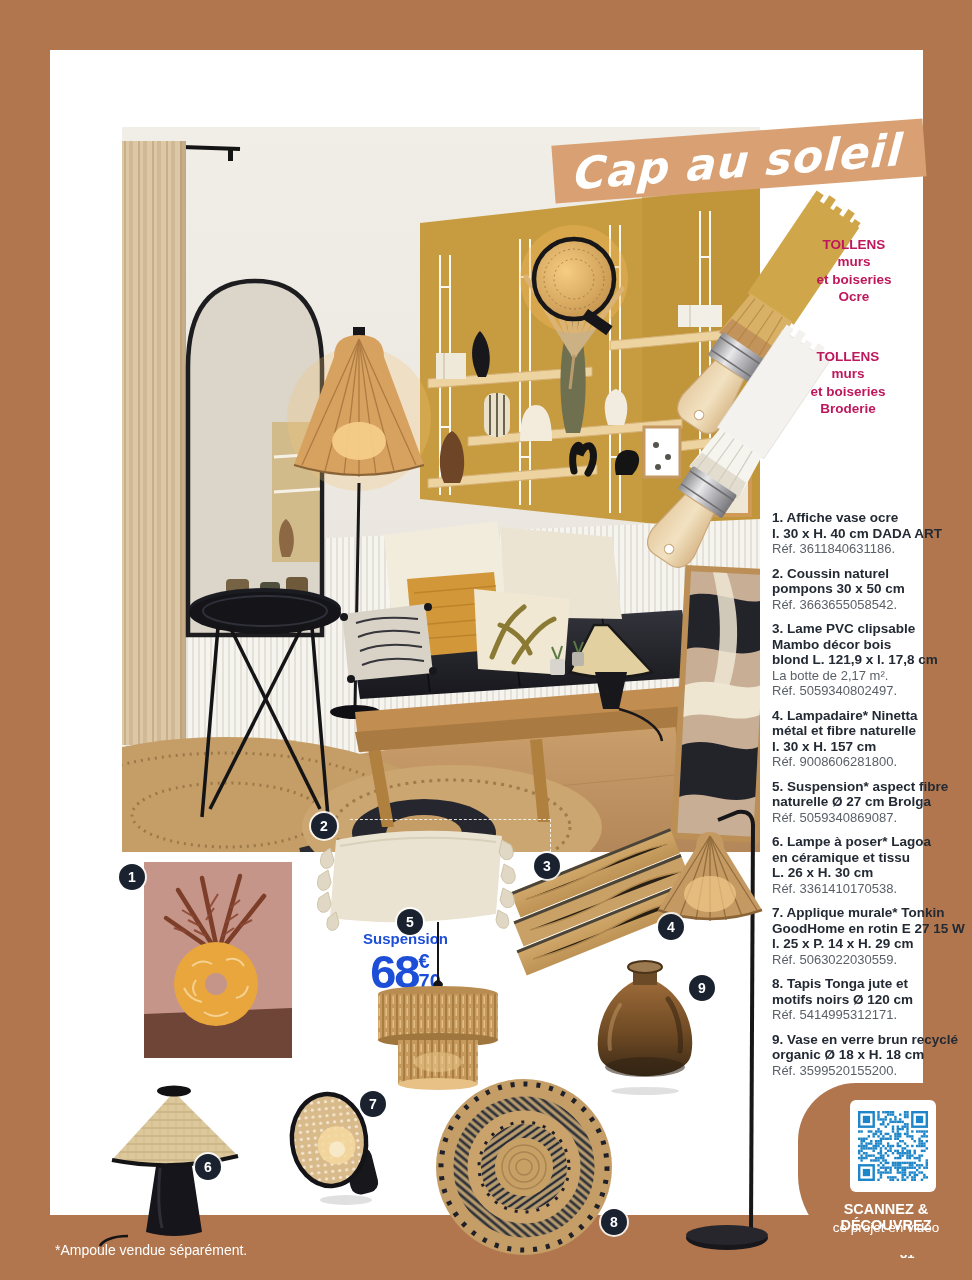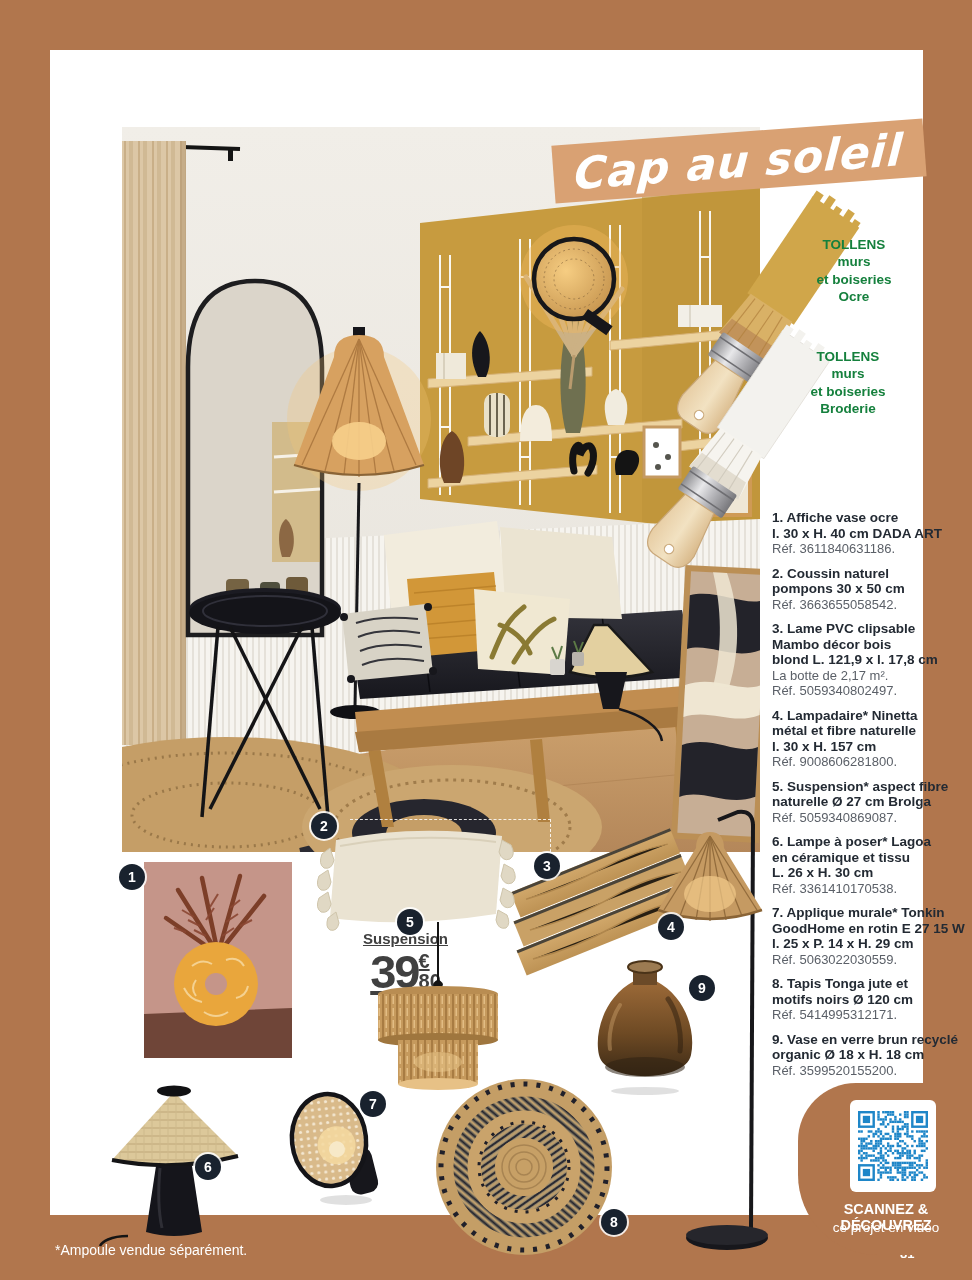--- a/index.html
+++ b/index.html
@@ -12,31 +12,31 @@
   
   .photo{position:absolute;left:72px;top:77px;width:638px;height:725px;overflow:hidden;background:#ece8e1;}
 
   
   .banner{position:absolute;left:503px;top:82px;width:372px;height:58px;background:#d9a173;
           transform:rotate(-4.2deg);display:flex;align-items:center;justify-content:center;}
   .banner-text{color:#ffffff;font-size:44px;font-weight:700;font-style:italic;
                font-family:"DejaVu Sans",sans-serif;transform:skewX(-8deg);letter-spacing:1px;white-space:nowrap;}
 
   
-  .paint-label{position:absolute;width:124px;text-align:center;color:#15803d;font-size:13.5px;
+  .paint-label{position:absolute;width:124px;text-align:center;color:#be185d;font-size:13.5px;
                font-weight:700;line-height:1.28;white-space:pre-line;}
 
   
   .plist{position:absolute;left:722px;top:460px;width:205px;color:#232a33;}
   .pitem{margin-bottom:9px;}
   .pt{font-weight:700;font-size:13.5px;line-height:15.5px;white-space:pre-line;}
   .pn,.pr{font-weight:400;font-size:13px;line-height:15.5px;color:#5b6068;white-space:pre-line;}
 
   
-  .price-block{position:absolute;left:293px;top:880px;width:125px;text-align:center;color:#404040;text-decoration:underline;}
+  .price-block{position:absolute;left:293px;top:880px;width:125px;text-align:center;color:#1d4ed8;}
   .price-label{font-size:15px;font-weight:700;}
   .price-row{display:flex;justify-content:center;align-items:flex-start;line-height:1;margin-top:1px;}
   .price-euros{font-size:47px;font-weight:800;letter-spacing:-2px;}
   .price-side{display:flex;flex-direction:column;align-items:flex-start;margin-top:3px;}
   .price-cur{font-size:20px;font-weight:800;}
   .price-cents{font-size:20px;font-weight:800;}
 
   
   .badge{position:absolute;width:26px;height:26px;border-radius:50%;background:#19222e;color:#fff;
          font-size:14px;font-weight:700;display:flex;align-items:center;justify-content:center;
@@ -471,24 +471,24 @@
         <path d="M196,18 l9,5 q5,10 -1,14 q-8,3 -11,-7 Z"></path>
           <path d="M198,42 l9,5 q5,10 -1,14 q-8,3 -11,-7 Z"></path>
         <path d="M197,66 l9,5 q5,10 -1,14 q-8,3 -11,-7 Z"></path>
           <path d="M192,88 l9,5 q4,9 -1,13 q-8,2 -10,-8 Z"></path>
       </g>
     </svg>
 
     <div class="price-block">
       <div class="price-label">Suspension</div>
       <div class="price-row">
-        <span class="price-euros">39</span>
+        <span class="price-euros">68</span>
         <span class="price-side">
           <span class="price-cur">€</span>
-          <span class="price-cents">80</span>
+          <span class="price-cents">70</span>
         </span>
       </div>
     </div>
     <svg class="abs" style="left:310px;top:872px;" width="155" height="172" viewBox="0 0 155 172">
       <defs>
         <pattern id="rope" width="7" height="12" patternUnits="userSpaceOnUse">
           <rect width="7" height="12" fill="#c69a5d"></rect>
           <rect x="1" width="2" height="12" fill="#a87c43"></rect>
             <rect x="4.5" y="2" width="1.5" height="8" fill="#e2bd84"></rect>
         </pattern>

